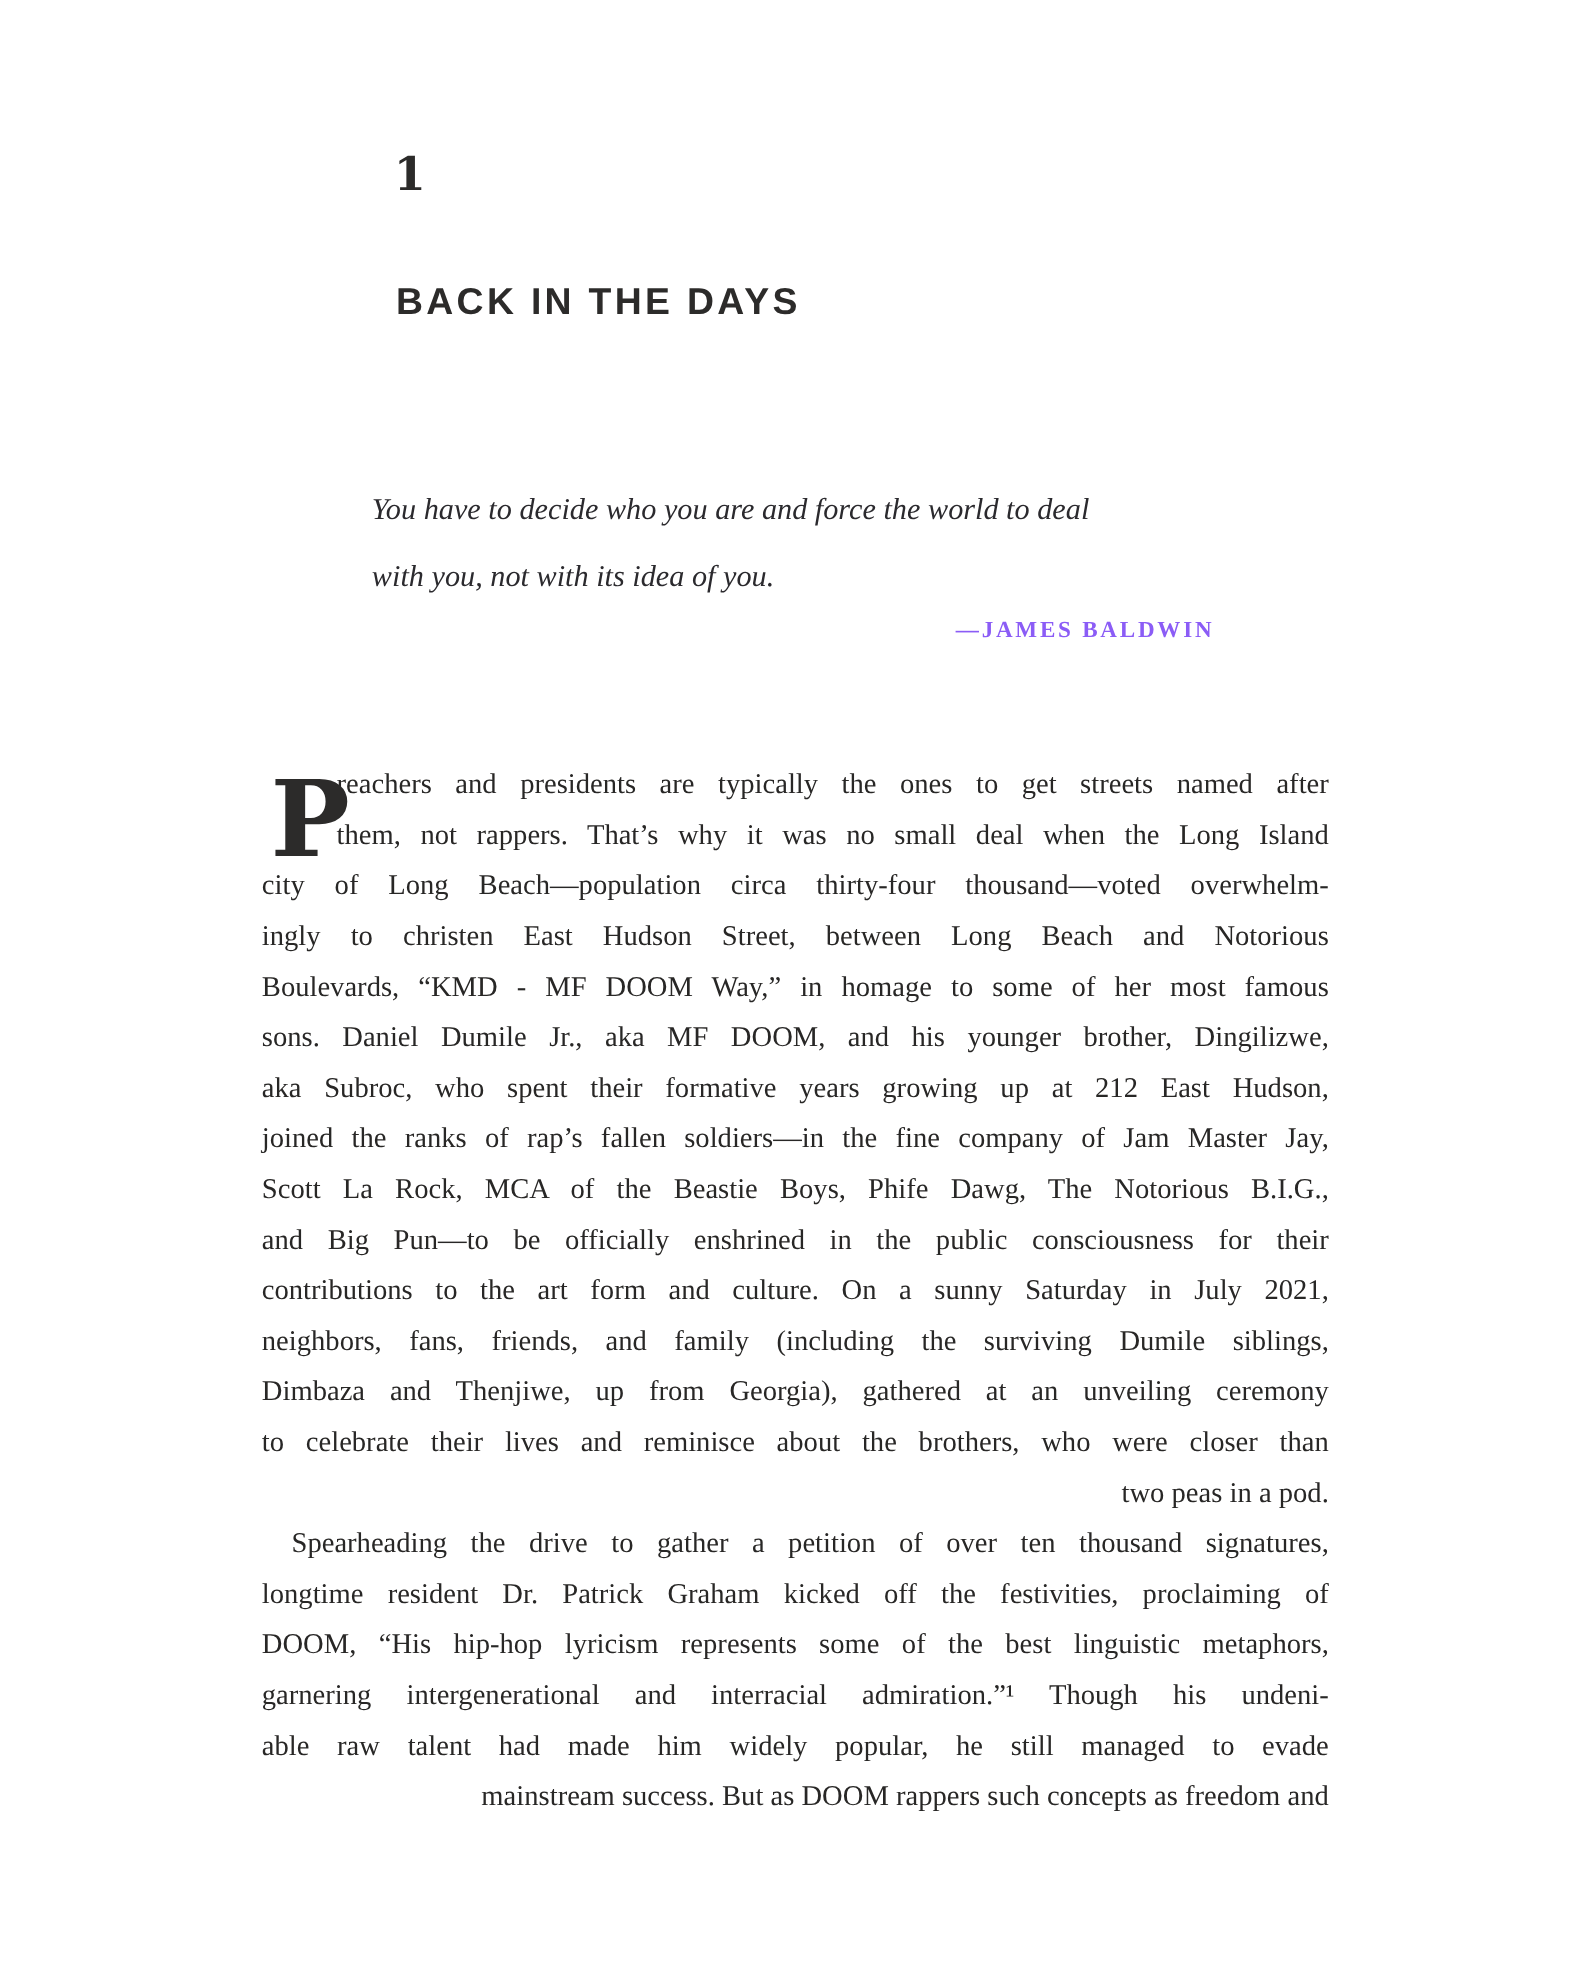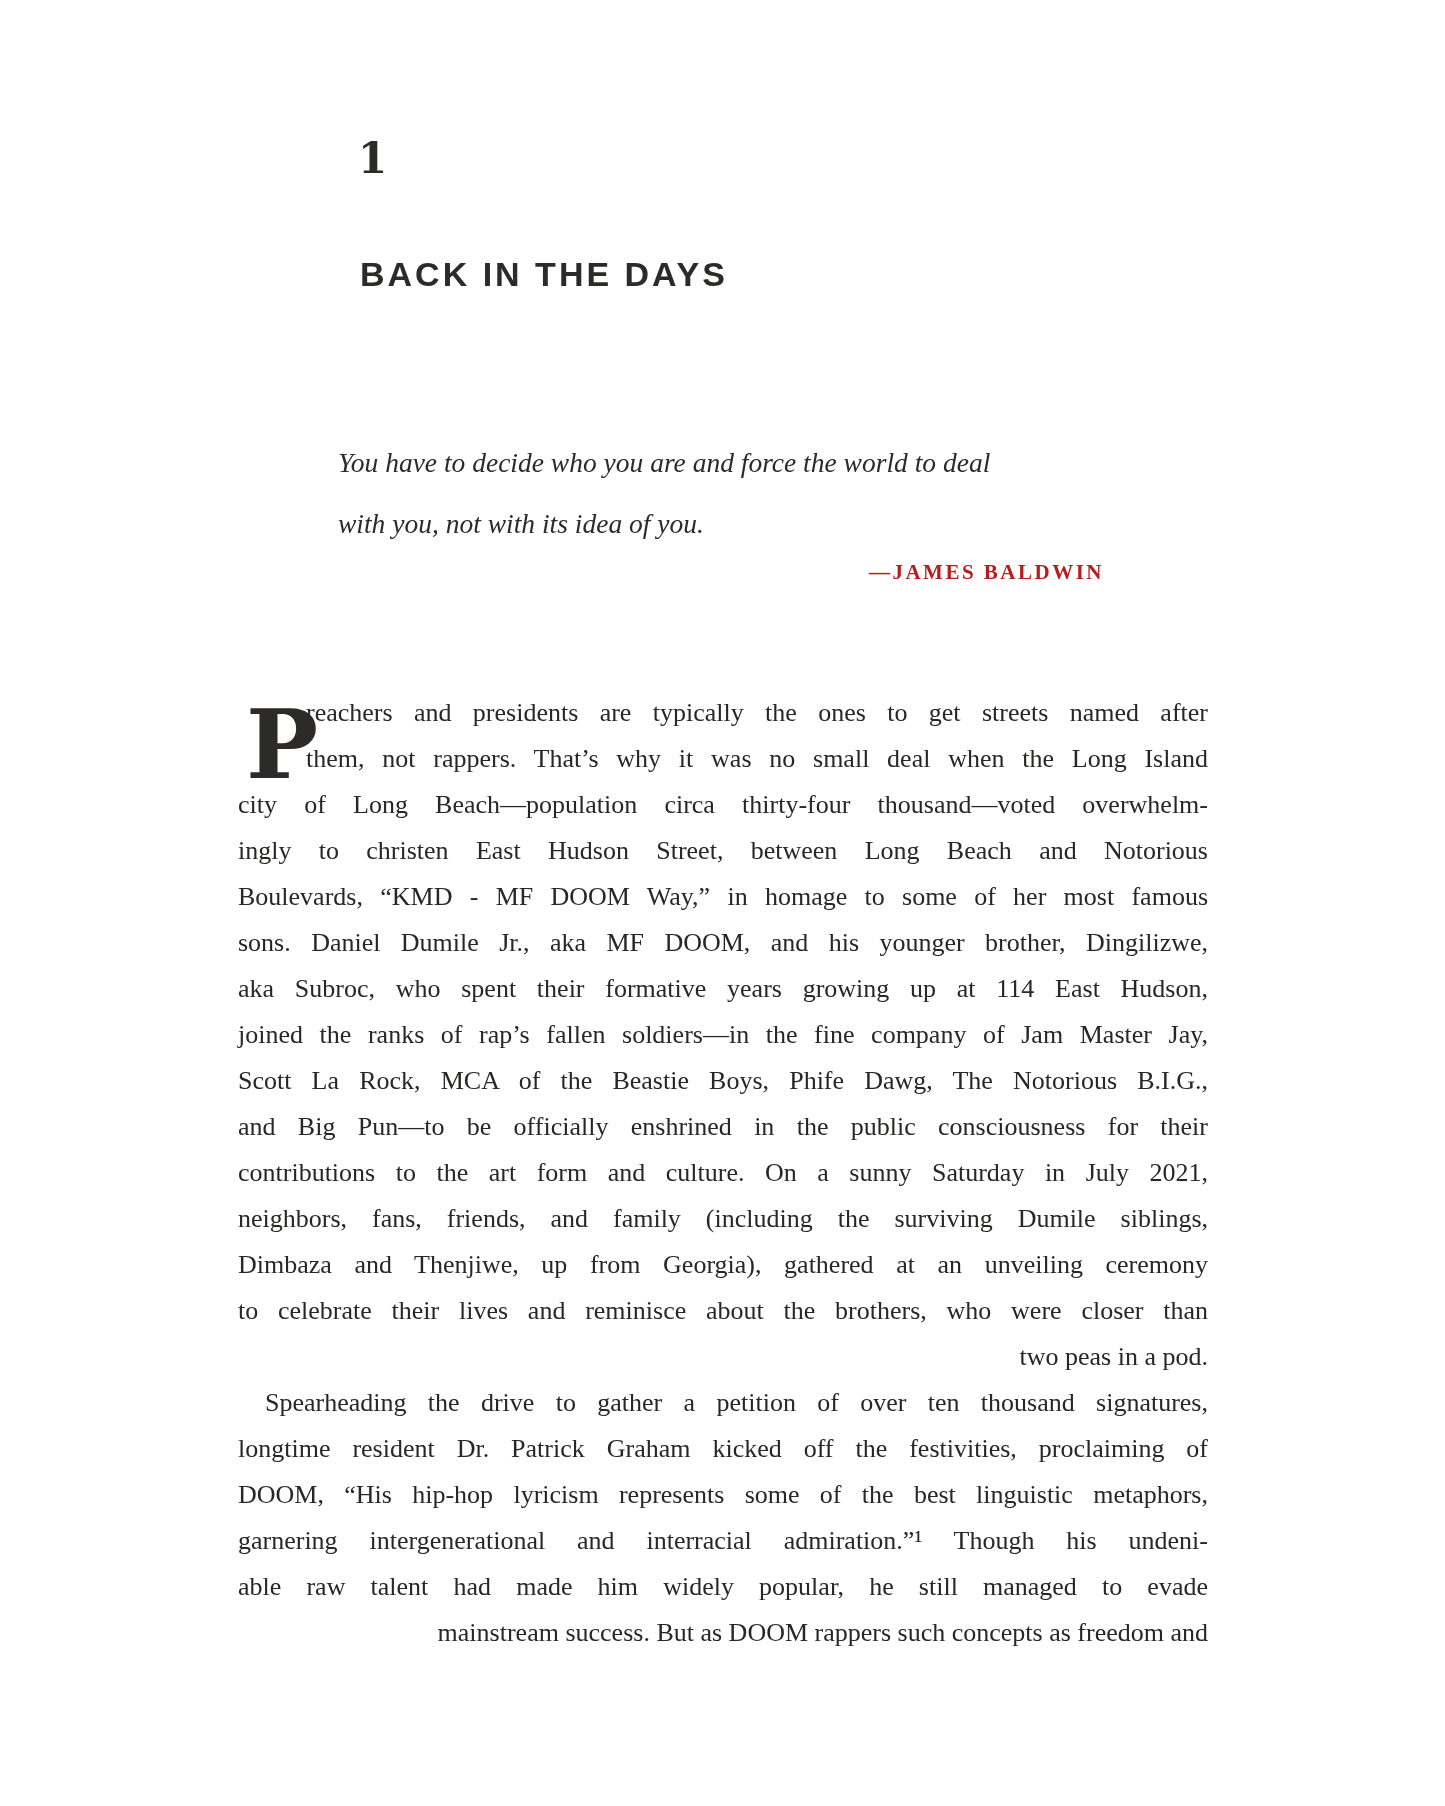--- a/index.html
+++ b/index.html
@@ -52,21 +52,21 @@
     white-space: nowrap;
     margin-top: 16px;
   }
   .epigraph-attribution {
     margin-top: 14px;
     text-align: right;
     font-weight: 700;
     font-size: 21px;
     line-height: 1.2;
     letter-spacing: 2.5px;
-    color: #b91c1c;
+    color: #8b5cf6;
   }
   .body-text {
     position: absolute;
     left: 238px;
     top: 690px;
     width: 970px;
     font-size: 26px;
     line-height: 46px;
     color: #282726;
   }
@@ -111,21 +111,21 @@
   </div>
 
   <div class="body-text">
     <div class="drop-cap">P</div>
   <div class="line dc-indent">reachers and presidents are typically the ones to get streets named after</div>
       <div class="line dc-indent">them, not rappers. That’s why it was no small deal when the Long Island</div>
       <div class="line">city of Long Beach—population circa thirty-four thousand—voted overwhelm-</div>
       <div class="line">ingly to christen East Hudson Street, between Long Beach and Notorious</div>
       <div class="line">Boulevards, “KMD - MF DOOM Way,” in homage to some of her most famous</div>
       <div class="line">sons. Daniel Dumile Jr., aka MF DOOM, and his younger brother, Dingilizwe,</div>
-      <div class="line">aka Subroc, who spent their formative years growing up at 114 East Hudson,</div>
+      <div class="line">aka Subroc, who spent their formative years growing up at 212 East Hudson,</div>
       <div class="line">joined the ranks of rap’s fallen soldiers—in the fine company of Jam Master Jay,</div>
       <div class="line">Scott La Rock, MCA of the Beastie Boys, Phife Dawg, The Notorious B.I.G.,</div>
       <div class="line">and Big Pun—to be officially enshrined in the public consciousness for their</div>
       <div class="line">contributions to the art form and culture. On a sunny Saturday in July 2021,</div>
       <div class="line">neighbors, fans, friends, and family (including the surviving Dumile siblings,</div>
       <div class="line">Dimbaza and Thenjiwe, up from Georgia), gathered at an unveiling ceremony</div>
       <div class="line">to celebrate their lives and reminisce about the brothers, who were closer than</div>
       <div class="line line-last">two peas in a pod.</div>
       <div class="line para-indent">Spearheading the drive to gather a petition of over ten thousand signatures,</div>
       <div class="line">longtime resident Dr. Patrick Graham kicked off the festivities, proclaiming of</div>

